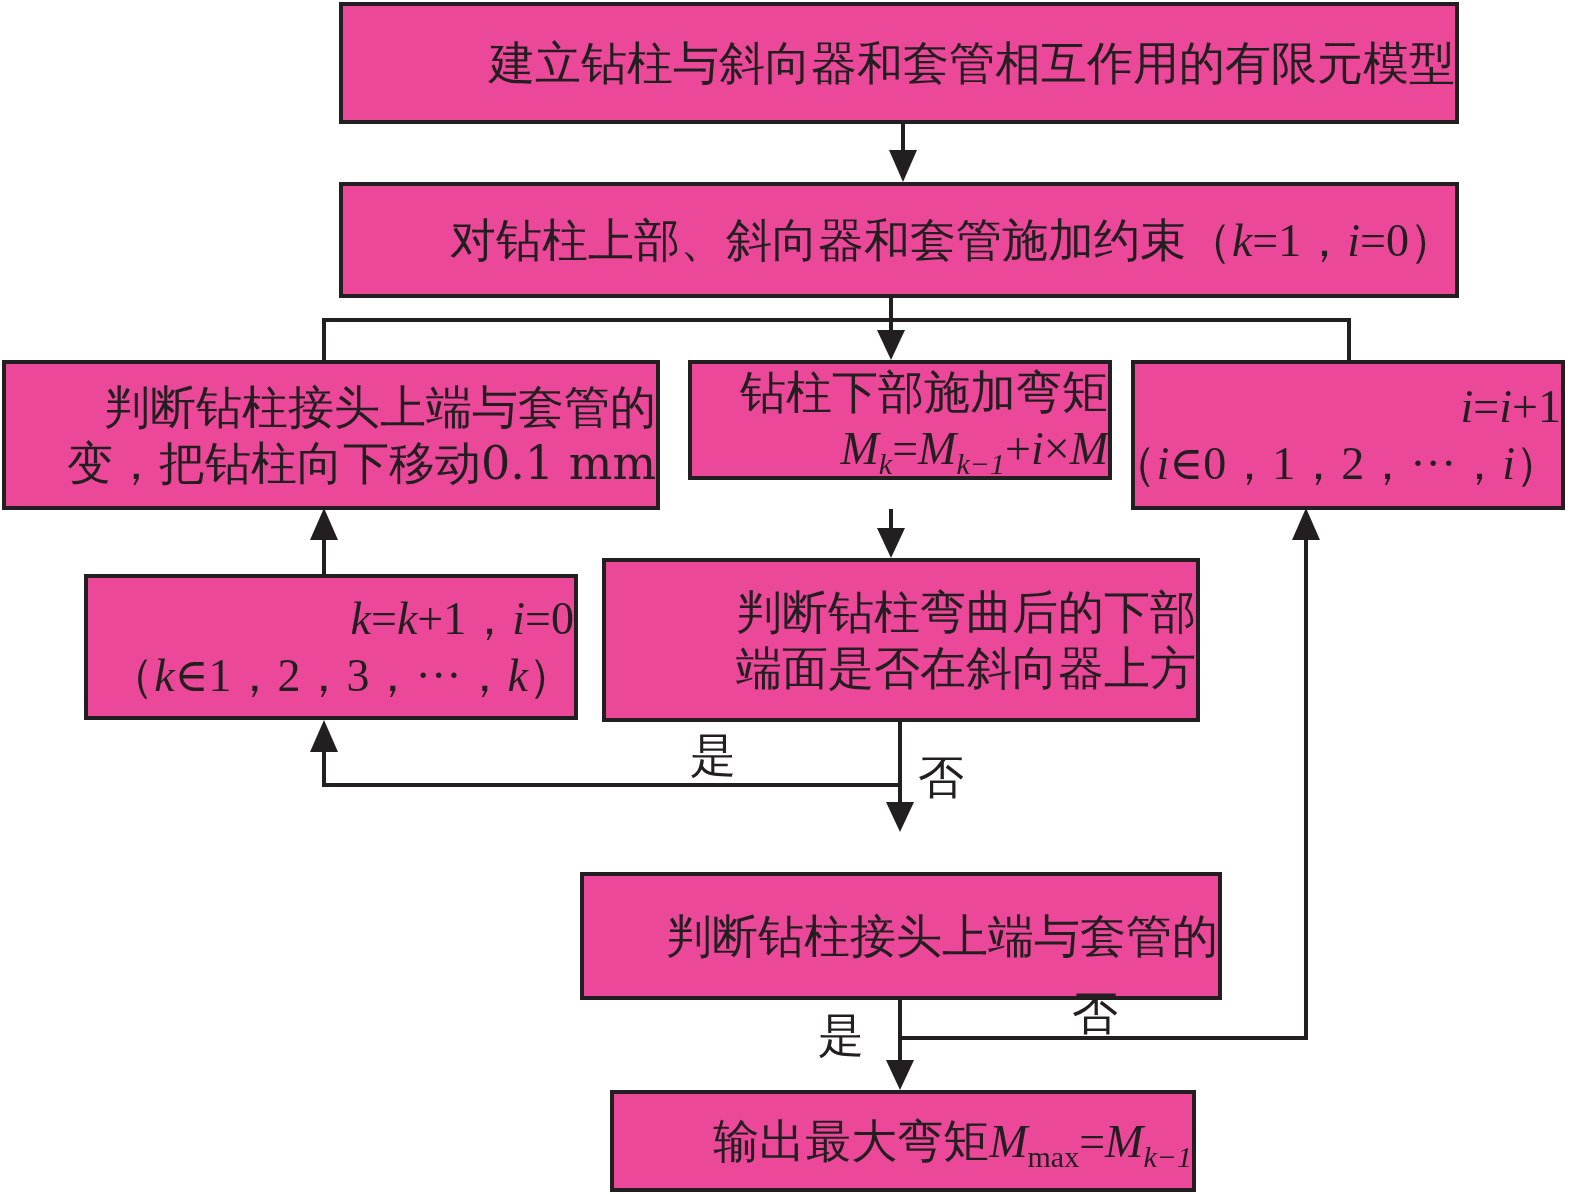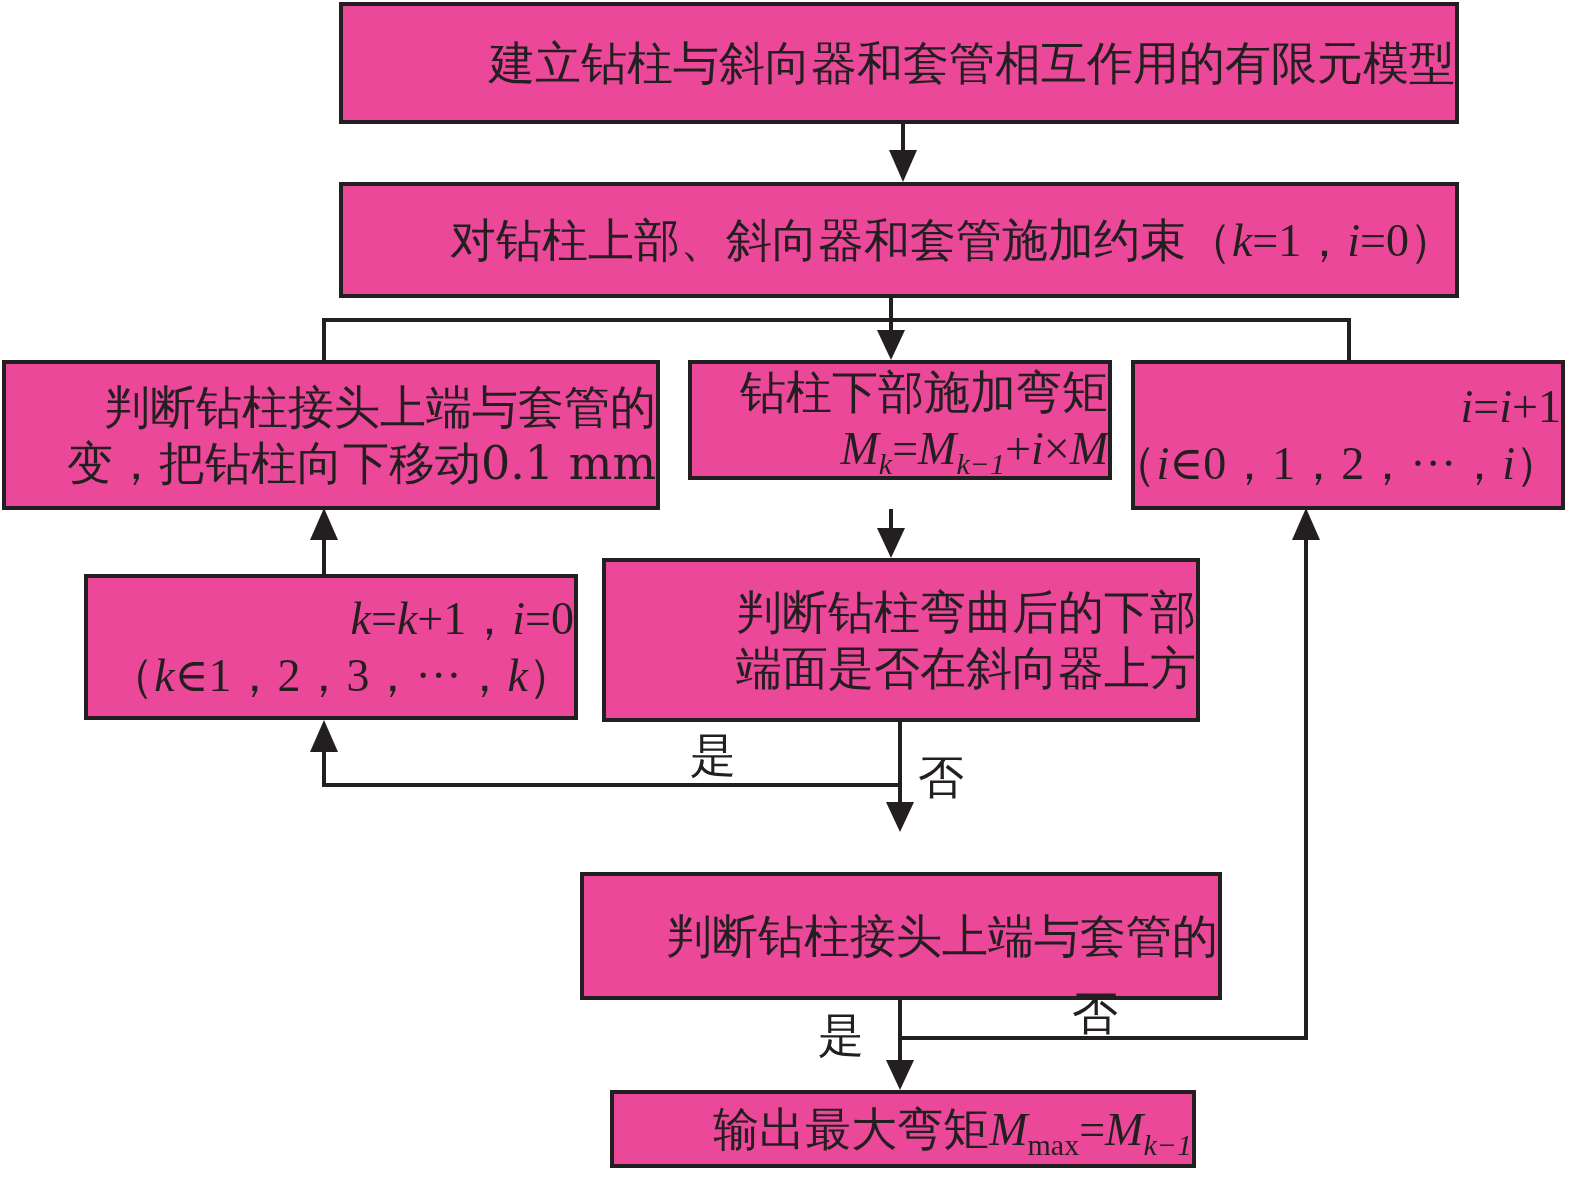--- a/index.html
+++ b/index.html
@@ -86,20 +86,20 @@
 
 <div class="box" style="left:602px; top:558px; width:598px; height:164px;">
   <span class="line">判断钻柱弯曲后的下部</span>
   <span class="line">端面是否在斜向器上方</span>
 </div>
 
 <div class="box" style="left:580px; top:872px; width:642px; height:128px;padding-left:46px;">
   <span class="line">判断钻柱接头上端与套管的</span>
 </div>
 
-<div class="box" style="left:610px; top:1090px; width:586px; height:78px;">
+<div class="box" style="left:610px; top:1090px; width:586px; height:102px;">
   <span class="line"><span>输出最大弯矩</span><i>M</i><sub>max</sub><span class="num">=</span><i>M</i><sub><i>k−1</i></sub></span>
 </div>
 
 <div class="label" style="left:690px; top:732px;">是</div>
 <div class="label" style="left:918px; top:754px;">否</div>
 <div class="label" style="left:818px; top:1012px;">是</div>
 <div class="label" style="left:1072px; top:990px;">否</div>
 
 </body></html>

